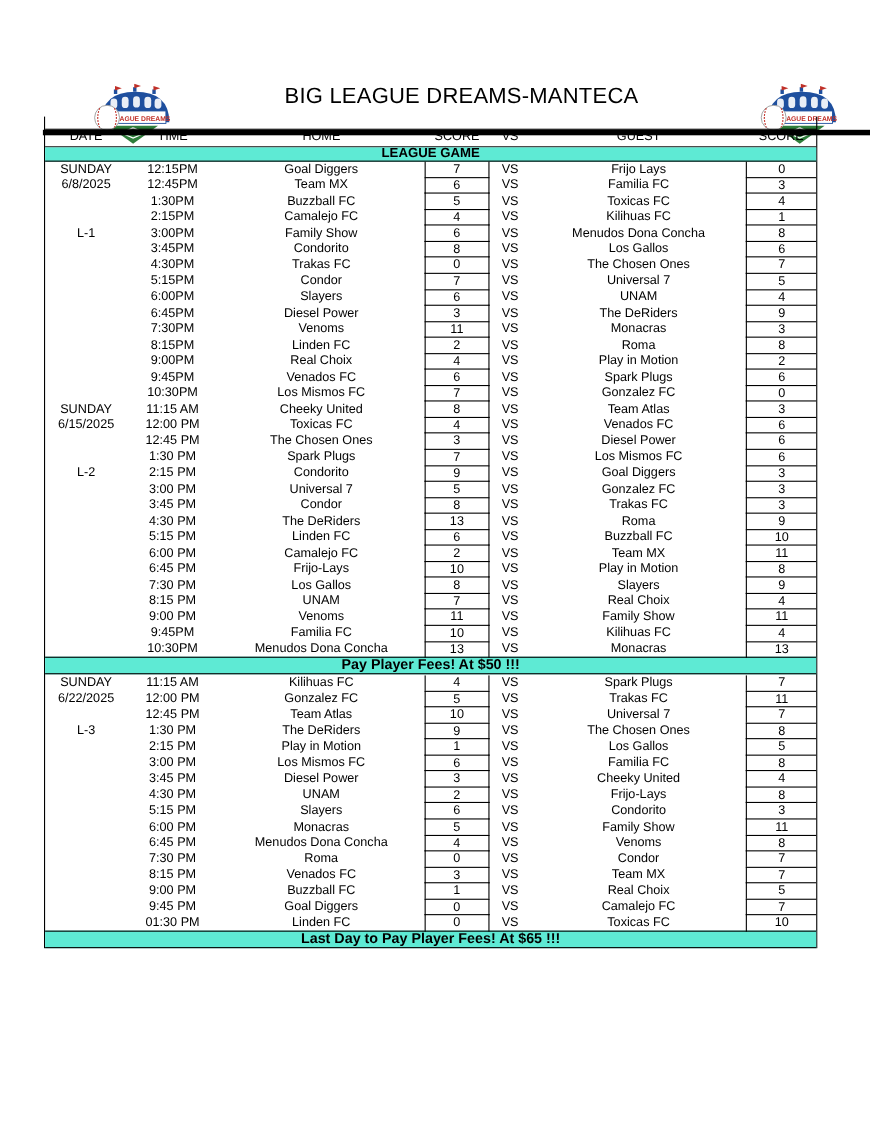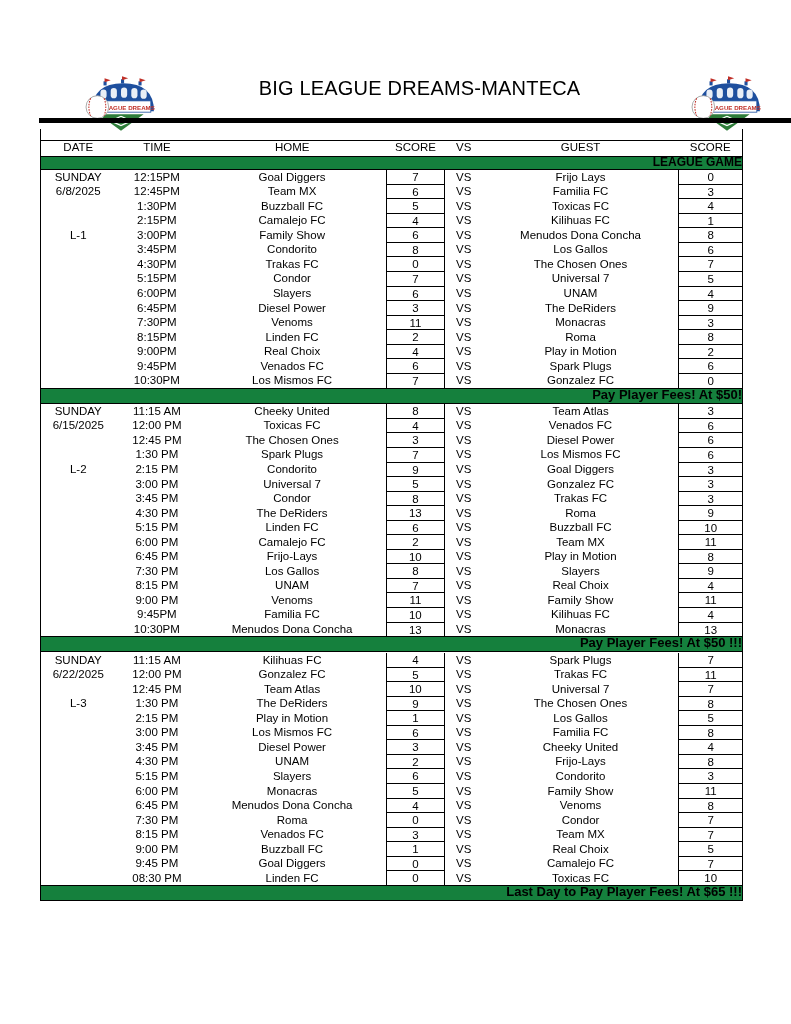--- a/index.html
+++ b/index.html
@@ -10,34 +10,34 @@
   
   .title-wrap{position:absolute;left:0;right:0;top:78px;text-align:center;line-height:1.08;}
   .title1{font-size:20px;font-weight:400;letter-spacing:.2px;}
   .title2{font-size:17.5px;font-weight:400;margin-top:1px;letter-spacing:.2px;}
   .logo{position:absolute;top:76px;width:72px;height:60px;}
   .logo-left{left:61px;}
   .logo-right{left:667px;}
   .thick-line{position:absolute;left:15px;top:118px;width:762px;height:4.5px;background:#000;}
   
   .sheet{
-    position:absolute;left:16px;top:129px;width:703px;box-sizing:border-box;
+    position:absolute;left:16px;top:106px;width:703px;box-sizing:border-box;
     border-left:1.5px solid #000;border-right:1.5px solid #000;
     font-size:11.5px;
   }
   .spacer{height:11px;}
   .colhead{
     display:flex;height:16.5px;line-height:13px;box-sizing:border-box;
     border-top:1.5px solid #000;border-bottom:1.5px solid #000;
     font-size:11.5px;font-weight:400;text-align:center;
   }
   .banner{
-    height:16px;line-height:12.5px;box-sizing:border-box;background:#15803d;
+    height:16px;line-height:12.5px;box-sizing:border-box;background:#5eead4;
     border-top:1.5px solid #000;border-bottom:1.5px solid #000;
-    font-weight:700;font-size:13px;text-align:right;
+    font-weight:700;font-size:13px;text-align:center;
   }
   .league-banner{
     height:13px;line-height:11px;border-top:none;font-size:12px;
   }
   .grow{display:flex;height:14.56px;line-height:14.3px;text-align:center;align-items:center;}
   .c{box-sizing:border-box;overflow:hidden;white-space:nowrap;}
   .c-date{width:81px;}
   .c-time{width:90px;}
   .c-home{width:204px;}
   .c-s1{width:64px;}
@@ -249,21 +249,20 @@
   </div>
         <div class="grow">
     <div class="c c-date"></div>
     <div class="c c-time">10:30PM</div>
     <div class="c c-home">Los Mismos FC</div>
     <div class="c c-s1 sb">7</div>
     <div class="c c-vs">VS</div>
     <div class="c c-guest">Gonzalez FC</div>
     <div class="c c-s2 sb">0</div>
   </div>
-        <div class="banner">Pay Player Fees! At $50!</div>
         <div class="grow">
     <div class="c c-date">SUNDAY</div>
     <div class="c c-time">11:15 AM</div>
     <div class="c c-home">Cheeky United</div>
     <div class="c c-s1 sb">8</div>
     <div class="c c-vs">VS</div>
     <div class="c c-guest">Team Atlas</div>
     <div class="c c-s2 sb">3</div>
   </div>
         <div class="grow">
@@ -532,21 +531,21 @@
     <div class="c c-date"></div>
     <div class="c c-time">9:45 PM</div>
     <div class="c c-home">Goal Diggers</div>
     <div class="c c-s1 sb">0</div>
     <div class="c c-vs">VS</div>
     <div class="c c-guest">Camalejo FC</div>
     <div class="c c-s2 sb">7</div>
   </div>
         <div class="grow">
     <div class="c c-date"></div>
-    <div class="c c-time">08:30 PM</div>
+    <div class="c c-time">01:30 PM</div>
     <div class="c c-home">Linden FC</div>
     <div class="c c-s1 sb">0</div>
     <div class="c c-vs">VS</div>
     <div class="c c-guest">Toxicas FC</div>
     <div class="c c-s2 sb">10</div>
   </div>
         <div class="banner">Last Day to Pay Player Fees! At $65 !!!</div>
       </div>
   </div>
 </div>

